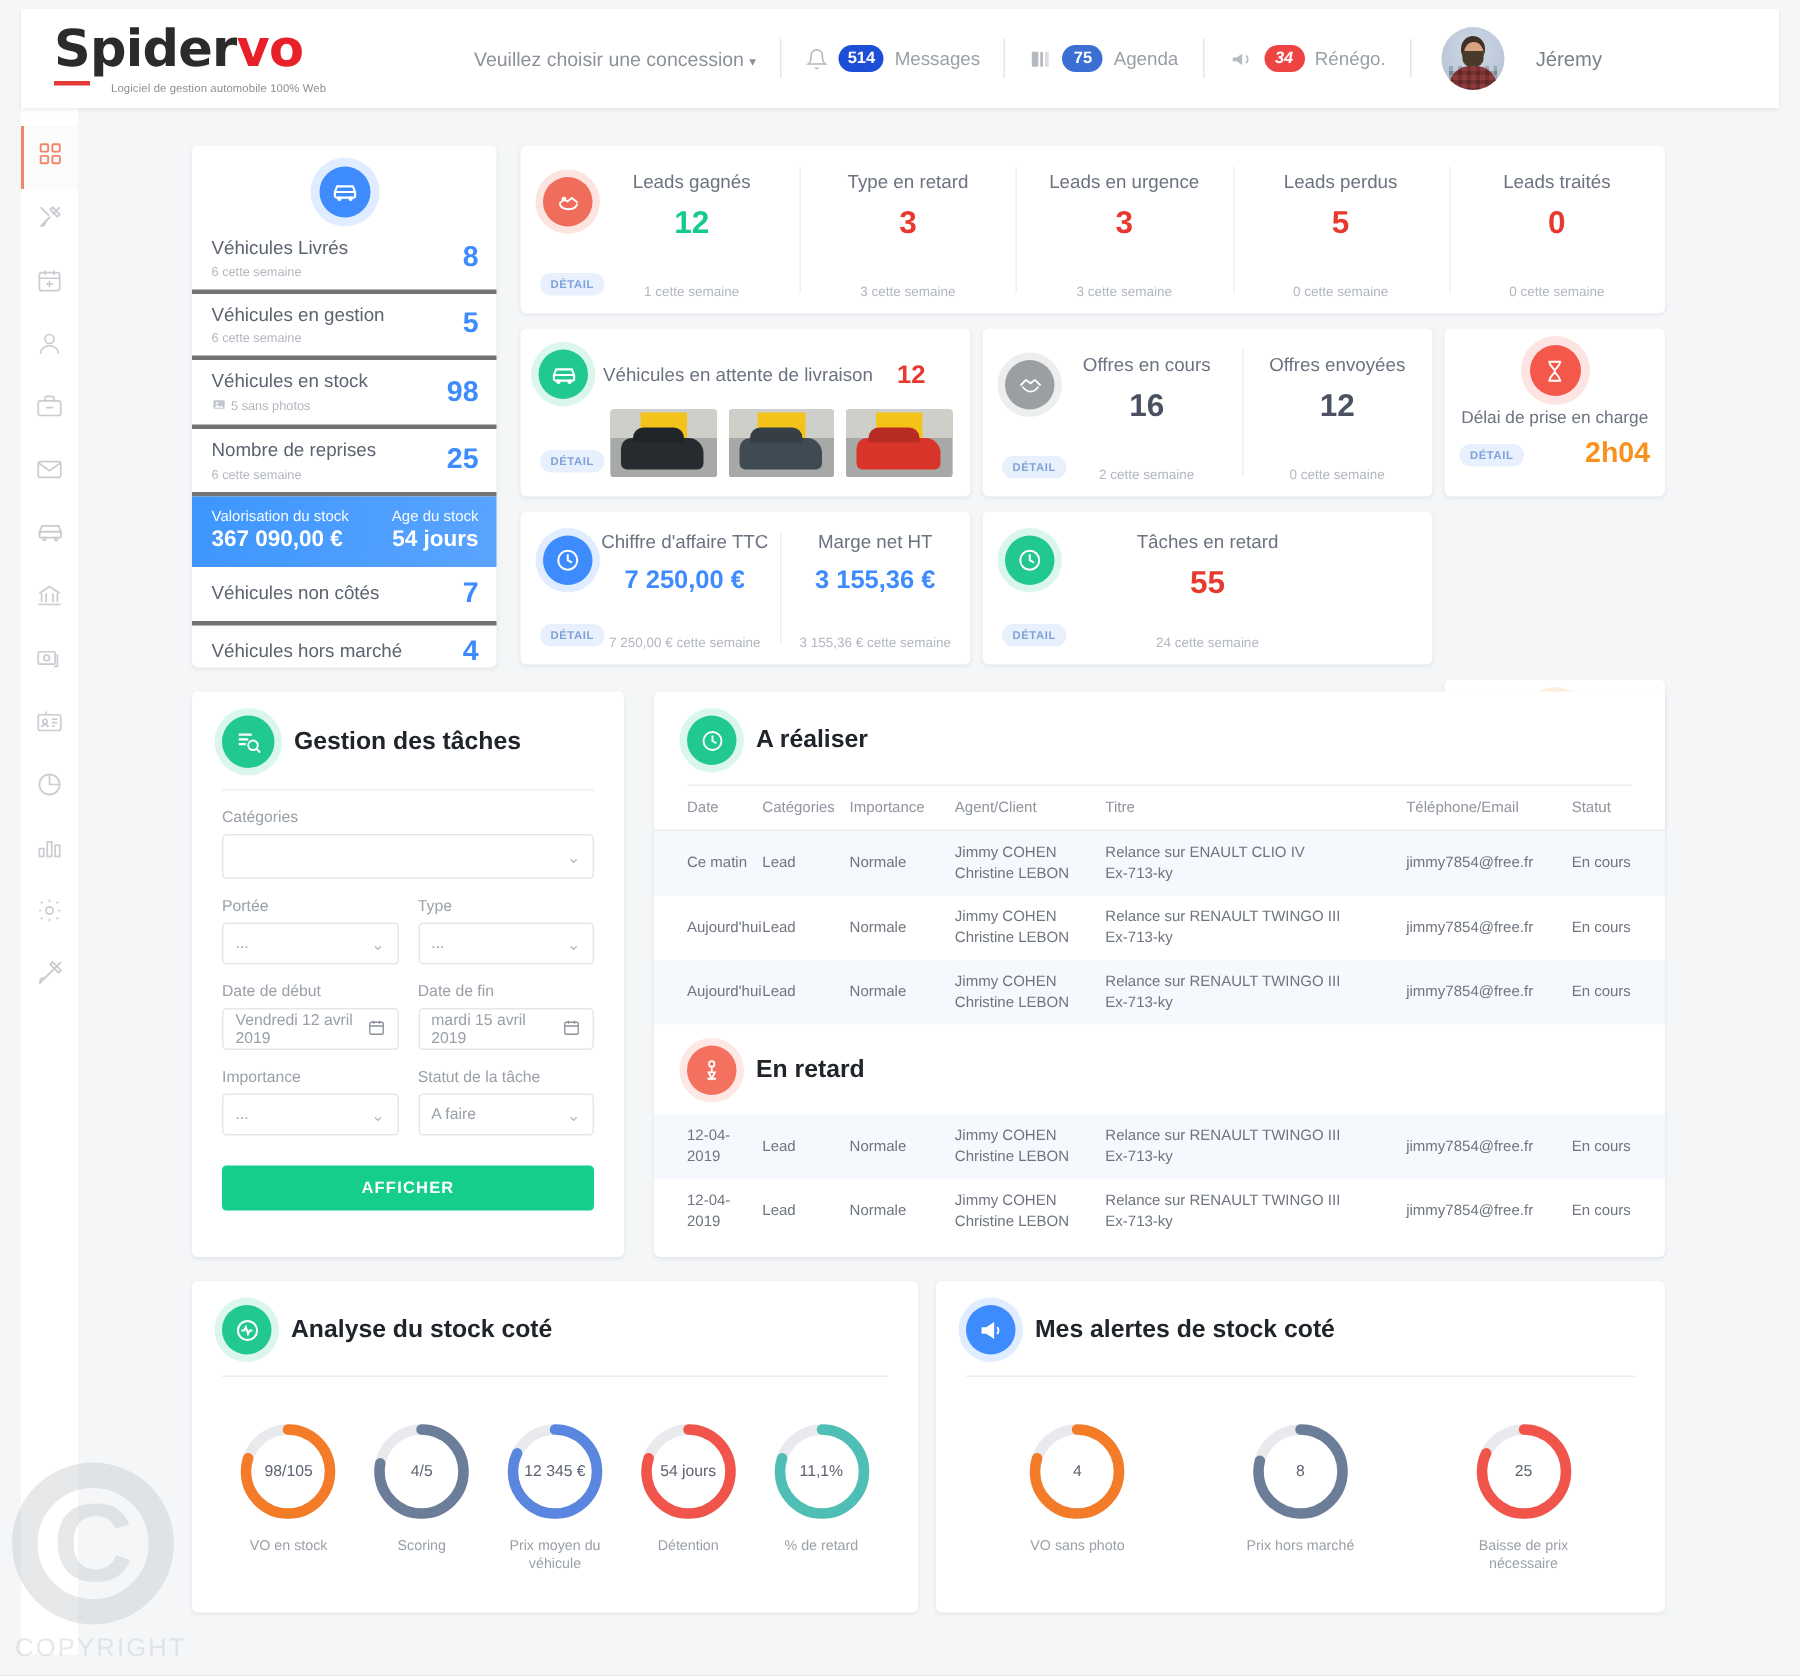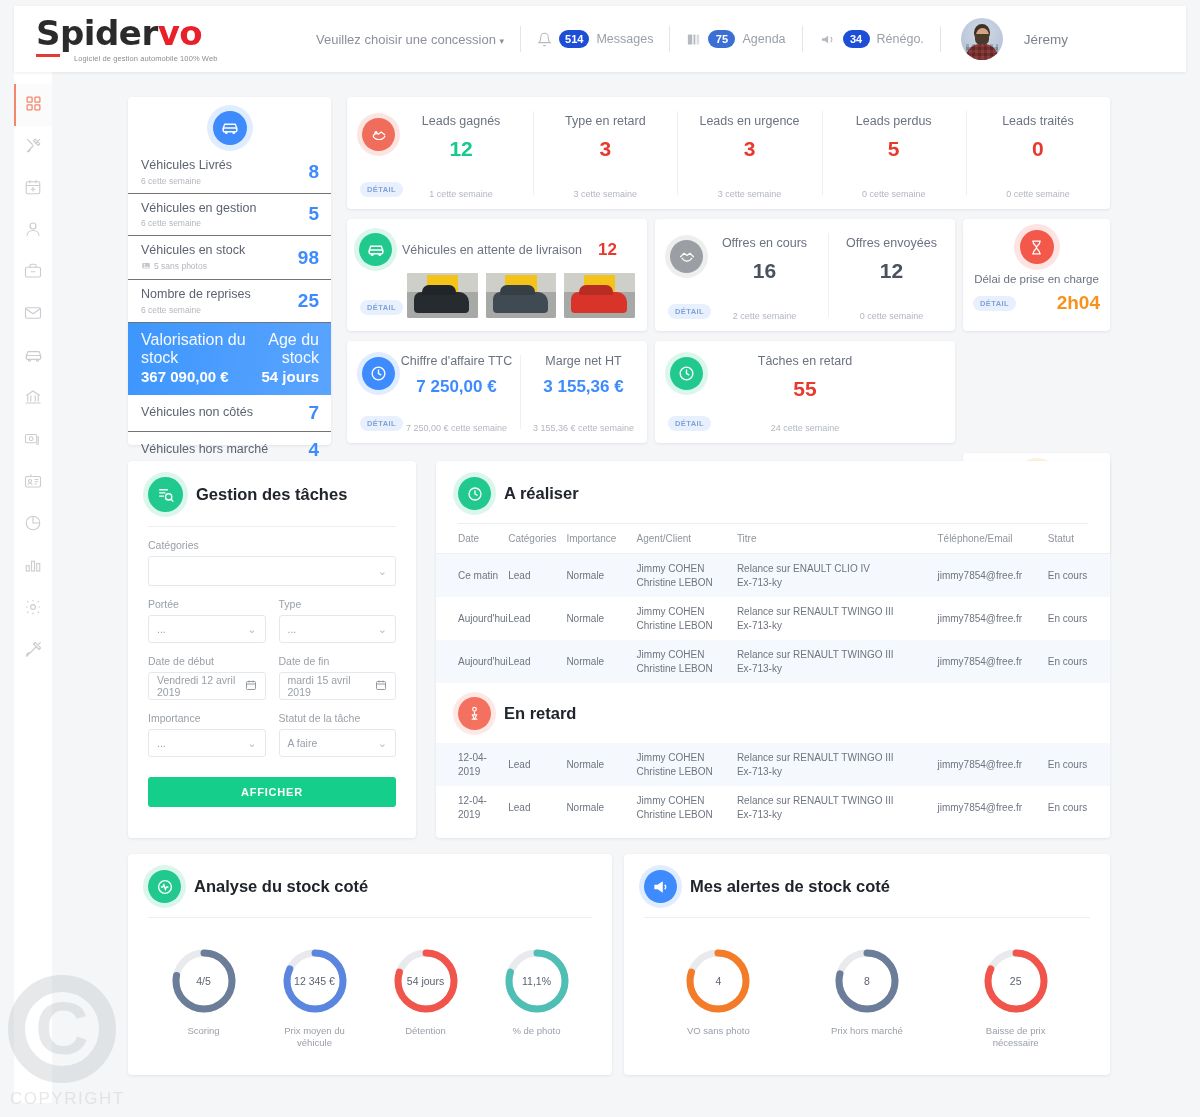--- a/index.html
+++ b/index.html
@@ -44,21 +44,21 @@
   .hdr-sep { width: 1px; height: 26px; background: #e2e5e9; margin: 0 16px; }
   .hdr-item { display: flex; align-items: center; gap: 7px; white-space: nowrap; cursor: pointer;}
   .hdr-item .lbl { font-size: 12.5px; color: #9aa0a8; }
   .badge {
     display: inline-flex; align-items: center; justify-content: center;
     min-width: 27px; height: 18px; border-radius: 9px; padding: 0 6px;
     color: #fff; font-size: 11px; font-weight: bold;
   }
   .b-red { background: #1d4ed8; }
   .b-blue { background: #3b6fd4; }
-  .b-green { background: #1d4ed8; }
+  .b-green { background: #ef4444; font-style: italic; }
   .ic { display: inline-flex; align-items: center; color: #b5bac1; }
   .avatar {
     width: 42px; height: 42px; border-radius: 50%;
     background: radial-gradient(circle at 50% 35%, #cfd9e6 0%, #b9c6d8 70%);
     overflow: hidden; position: relative; flex: none;
   }
   .av-head { position:absolute; left:13px; top:6px; width:16px; height:17px; border-radius:50% 50% 45% 45%; background:#3f3126;}
   .av-face { position:absolute; left:15px; top:10px; width:13px; height:15px; border-radius:50%; background:#d8a382;}
   .av-beard{ position:absolute; left:14px; top:16px; width:14px; height:11px; border-radius:0 0 50% 50%; background:#4a3a2c;}
   .av-body { position:absolute; left:5px; top:26px; width:32px; height:18px; border-radius:14px 14px 0 0; background:#8f3b3b;}
@@ -98,33 +98,33 @@
   #veh-panel { left: 76px; top: 25px; width: 203px; height: 348px; }
   .veh-icon-wrap { display: flex; justify-content: center; padding-top: 14px; }
   .circ {
     border-radius: 50%; display: flex; align-items: center; justify-content: center;
     color: #fff; flex: none;
   }
   .c-blue { background: #3d8bfd; }
   .c-blue-halo { box-shadow: 0 0 0 6px rgba(61,139,253,.16); }
   .veh-row {
     display: flex; align-items: center; justify-content: space-between;
-    padding: 7px 12px 7px 13px; border-bottom: 1px solid #737373;
+    padding: 7px 12px 7px 13px; border-bottom: 3px solid #737373;
     min-height: 41px;
   }
   .veh-row:last-child { border-bottom: none; }
   .veh-lbl { font-size: 12.5px; color: #5c6370; line-height: 1.25; }
   .veh-sub { font-size: 8.5px; color: #b2b7bf; margin-top: 2px; display:flex; align-items:center; gap:3px;}
   .veh-num { font-size: 19px; font-weight: bold; color: #3d8bfd; }
   .valo {
     background: linear-gradient(100deg,#3d96fd 0%,#5aa4ff 100%);
     padding: 8px 12px 10px 13px; color: #fff;
     display: flex; justify-content: space-between; align-items: flex-start;
   }
-  .valo-lbl { font-size: 16px; opacity: .95; }
+  .valo-lbl { font-size: 10px; opacity: .95; }
   .valo-val { font-size: 15px; font-weight: bold; margin-top: 1px; }
   .valo-val.small { font-size: 15px; }
 
   
   .kpi-card { display: flex; }
   .kpi-col {
     flex: 1; display: flex; flex-direction: column; align-items: center;
     justify-content: flex-start; padding: 17px 4px 10px; position: relative;
   }
   .kpi-col + .kpi-col:before {
@@ -821,20 +821,27 @@
               <path d="M6.5 12h2.5l1.5-3 2 6 1.5-3h2.5"></path>
             </svg>
         </span>
         <span class="panel-title">Analyse du stock coté</span>
       </div>
       <div class="hr"></div>
       <div class="donut-row" id="donuts-analyse">
           <div class="donut-item">
             <div class="donut"><svg width="70" height="70" viewBox="0 0 70 70">
                 <circle cx="35" cy="35" r="28" fill="none" stroke="#e8eaed" stroke-width="7"></circle>
+                <circle cx="35" cy="35" r="28" fill="none" stroke="#f47b28" stroke-width="7" stroke-linecap="round" stroke-dasharray="140.74 175.93"></circle>
+              </svg><div class="donut-label">98/105</div></div>
+            <div class="donut-cap">VO en stock</div>
+          </div>
+          <div class="donut-item">
+            <div class="donut"><svg width="70" height="70" viewBox="0 0 70 70">
+                <circle cx="35" cy="35" r="28" fill="none" stroke="#e8eaed" stroke-width="7"></circle>
                 <circle cx="35" cy="35" r="28" fill="none" stroke="#6b7d99" stroke-width="7" stroke-linecap="round" stroke-dasharray="137.22 175.93"></circle>
               </svg><div class="donut-label">4/5</div></div>
             <div class="donut-cap">Scoring</div>
           </div>
           <div class="donut-item">
             <div class="donut"><svg width="70" height="70" viewBox="0 0 70 70">
                 <circle cx="35" cy="35" r="28" fill="none" stroke="#e8eaed" stroke-width="7"></circle>
                 <circle cx="35" cy="35" r="28" fill="none" stroke="#5b86e0" stroke-width="7" stroke-linecap="round" stroke-dasharray="144.26 175.93"></circle>
               </svg><div class="donut-label">12 345 €</div></div>
             <div class="donut-cap">Prix moyen du véhicule</div>
@@ -844,21 +851,21 @@
                 <circle cx="35" cy="35" r="28" fill="none" stroke="#e8eaed" stroke-width="7"></circle>
                 <circle cx="35" cy="35" r="28" fill="none" stroke="#f0544a" stroke-width="7" stroke-linecap="round" stroke-dasharray="140.74 175.93"></circle>
               </svg><div class="donut-label">54 jours</div></div>
             <div class="donut-cap">Détention</div>
           </div>
           <div class="donut-item">
             <div class="donut"><svg width="70" height="70" viewBox="0 0 70 70">
                 <circle cx="35" cy="35" r="28" fill="none" stroke="#e8eaed" stroke-width="7"></circle>
                 <circle cx="35" cy="35" r="28" fill="none" stroke="#4fbfb5" stroke-width="7" stroke-linecap="round" stroke-dasharray="140.74 175.93"></circle>
               </svg><div class="donut-label">11,1%</div></div>
-            <div class="donut-cap">% de photo</div>
+            <div class="donut-cap">% de retard</div>
           </div>
         </div>
     </div>
 
     <div class="card" id="alertes-card">
       <div class="panel-head">
         <span class="circ" style="width:33px;height:33px;background:#3d8bfd;box-shadow:0 0 0 5px rgba(61,139,253,.16)">
           <svg width="18" height="18" viewBox="0 0 24 24" fill="none" stroke="#fff" stroke-width="1.7">
               <path d="M4 10v4h3.5l6 4V6l-6 4H4z" fill="#fff" stroke="#fff"></path>
               <path d="M17 9a4.5 4.5 0 0 1 0 6"></path>

